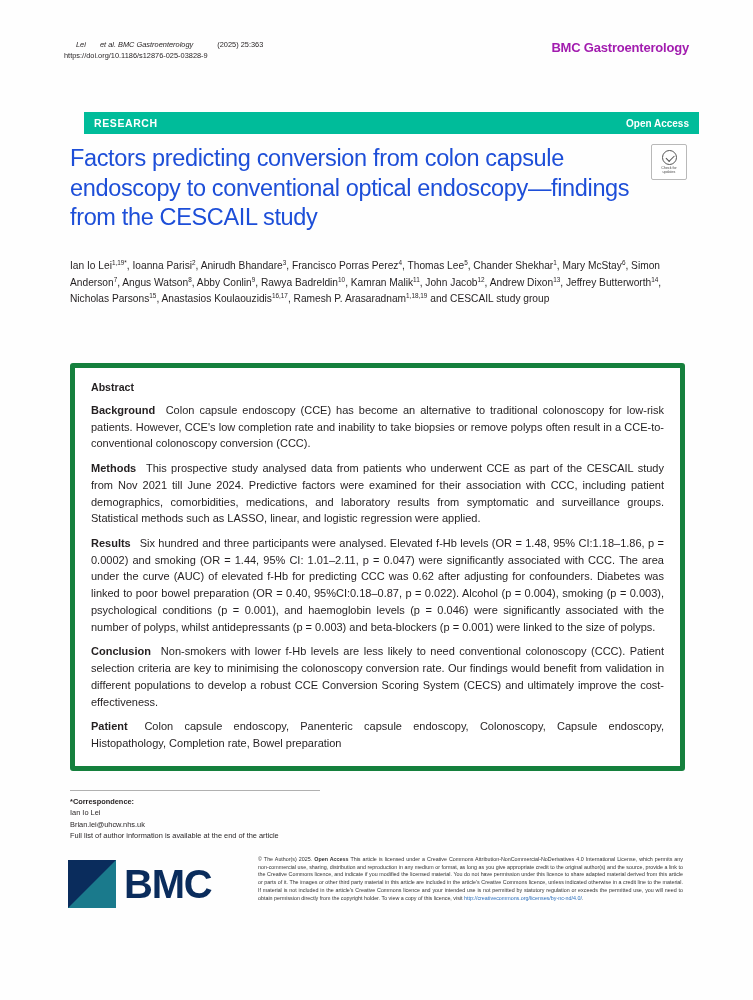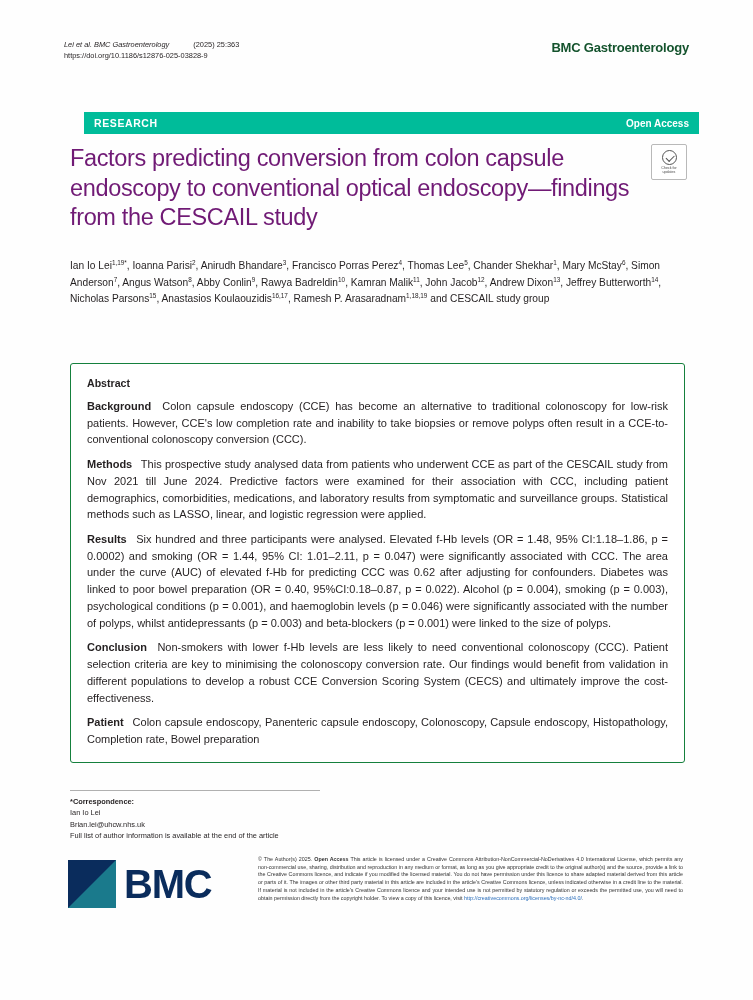--- a/index.html
+++ b/index.html
@@ -35,26 +35,26 @@
     right: 64px;
     display: flex;
     justify-content: space-between;
     align-items: flex-start;
   }
   .hdr-left {
     font-size: 7.4px;
     line-height: 1.45;
     color: #231f20;
   }
-  .hdr-left .ital { font-style: italic; }
+  .hdr-left .ital { font-style: italic; margin-left: 12px; }
   .hdr-left .sp { display:inline-block; width:22px; }
   .hdr-right {
     font-size: 13px;
     font-weight: bold;
-    color: #14532d;
+    color: #a21caf;
     letter-spacing: -0.2px;
   }
 
   
   .bar {
     position: absolute;
     left: 84px;
     top: 112px;
     width: 615px;
     height: 22px;
@@ -78,21 +78,21 @@
   }
 
   
   .title {
     position: absolute;
     left: 70px;
     top: 144px;
     width: 585px;
     font-size: 23.5px;
     line-height: 1.26;
-    color: #701a75;
+    color: #1d4ed8;
     font-weight: normal;
     letter-spacing: -0.35px;
   }
 
   
   .badge {
     position: absolute;
     right: 66px;
     top: 144px;
     width: 34px;
@@ -140,21 +140,21 @@
     color: #231f20;
   }
   sup { font-size: 6.4px; vertical-align: super; line-height: 0; }
 
   
   .abstract {
     position: absolute;
     left: 70px;
     top: 363px;
     width: 615px;
-    border: 1px solid #15803d;
+    border: 5px solid #15803d;
     border-radius: 3px;
     background: #ffffff;
     box-sizing: border-box;
     padding: 13px 16px 14px 16px;
   }
   .abstract h2 {
     margin: 0 0 9px 0;
     font-size: 10.6px;
     font-weight: bold;
     color: #231f20;

